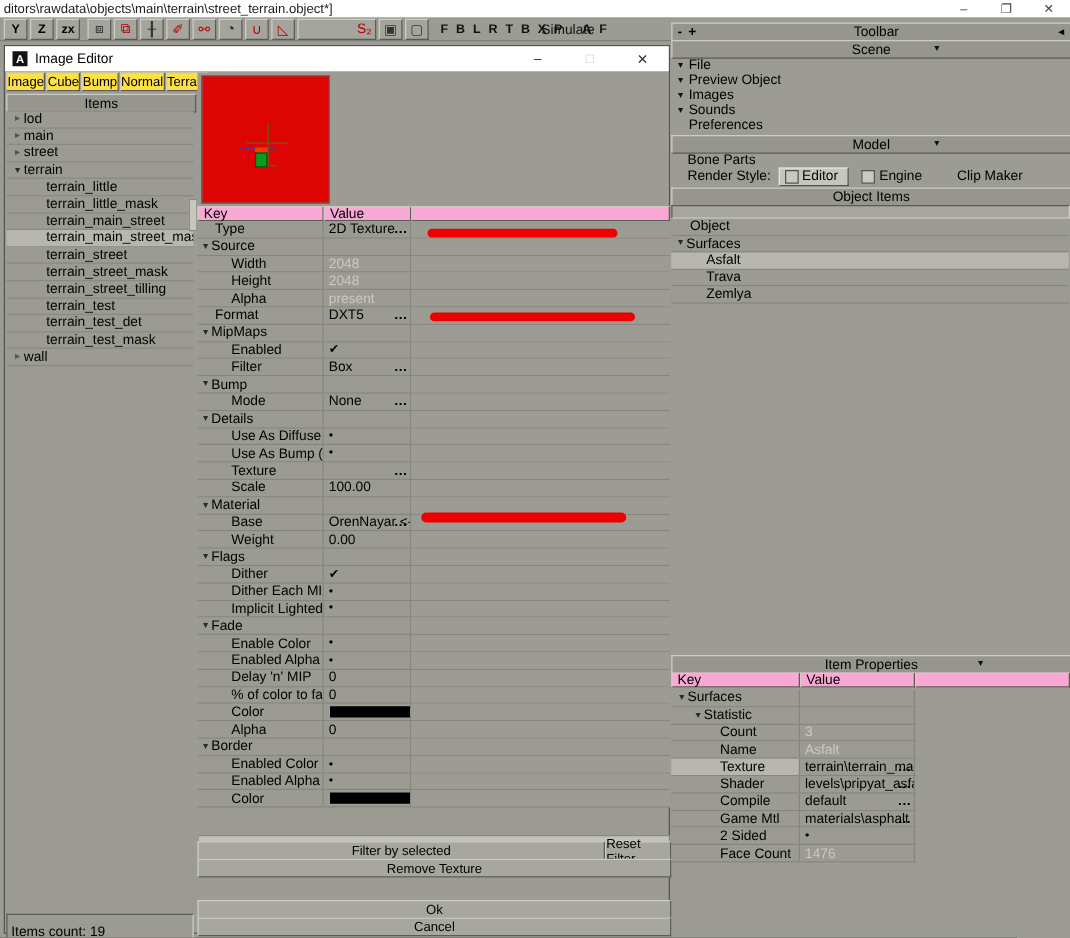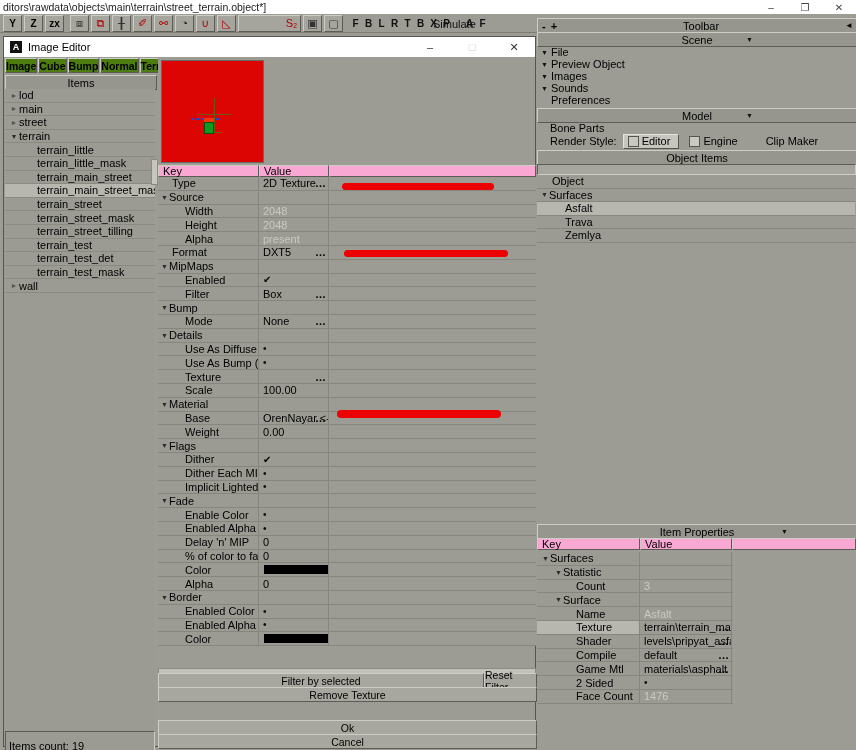--- a/index.html
+++ b/index.html
@@ -25,21 +25,21 @@
   
   #ie-window{left:3px;top:36px;width:533px;height:711px;background:#9c9c94;border:1px solid #55554f;box-sizing:border-box;}
   #ie-titlebar{left:0;top:0;width:531px;height:20px;background:#fff;display:flex;align-items:center;}
   #ie-icon{width:12px;height:12px;background:#111;color:#fff;font-size:9px;font-weight:bold;margin:0 6px 0 6px;
            display:flex;align-items:center;justify-content:center;}
   #ie-title{flex:1;font-size:11px;color:#000;}
   .ie-ctl{width:42px;height:20px;display:flex;align-items:center;justify-content:center;color:#333;font-size:11px;}
   #ie-max{color:#c9c9c2;}
   
   #ie-tabs{left:1px;top:21px;width:152px;height:15px;display:flex;gap:1px;}
-  .tab{flex:1;background:#4d7c0f;display:flex;align-items:center;justify-content:center;font-size:10.5px;font-weight:bold;}
+  .tab{flex:1;background:#fde047;display:flex;align-items:center;justify-content:center;font-size:10.5px;}
   #ie-items-header{left:1px;top:38px;width:150px;height:13px;background:#96968e;}
   
   #ie-tree{left:1px;top:52px;width:150px;height:641px;background:#9b9b93;overflow:hidden;}
   .tree-row{height:12.6px;border-bottom:1px solid #8a8a82;display:flex;align-items:center;white-space:nowrap;overflow:hidden;}
   .tree-row.sel{background:#b7b7af;}
   .tree-arrow{width:10px;text-align:center;font-size:7px;color:#55554f;flex:none;}
   .tree-arrow.exp{color:#2b2b27;}
   #tree-thumb{left:147px;top:122px;width:5px;height:24px;background:#c6c6bf;border:1px solid #8a8a82;}
   #ie-status{left:1px;top:694px;width:150px;height:29px;background:#9b9b93;border:1px solid;border-color:#5c5c56 #cdcdc6 #cdcdc6 #5c5c56;
              display:flex;align-items:center;padding-left:3px;box-sizing:border-box;}
@@ -642,28 +642,20 @@
         <div class="gcell gkey" style="width: 103px; flex: 0 0 auto;">
           <span style="margin-left: 39px;">Count</span>
         </div>
         <div class="gcell gval" style="width: 92px; flex: 0 0 auto;">
           <span class="dim">3</span>
         </div>
         <div class="gcell grest"></div>
       </div>
       <div class="grid-row">
         <div class="gcell gkey" style="width: 103px; flex: 0 0 auto;">
-          <span class="garrow" style="margin-left: 17px;">▼</span>
-          <span>Surface</span>
-        </div>
-        <div class="gcell gval" style="width: 92px; flex: 0 0 auto;"></div>
-        <div class="gcell grest"></div>
-      </div>
-      <div class="grid-row">
-        <div class="gcell gkey" style="width: 103px; flex: 0 0 auto;">
           <span style="margin-left: 39px;">Name</span>
         </div>
         <div class="gcell gval" style="width: 92px; flex: 0 0 auto;">
           <span class="dim">Asfalt</span>
         </div>
         <div class="gcell grest"></div>
       </div>
       <div class="grid-row">
         <div class="gcell gkey" style="width: 103px; flex: 0 0 auto; background: rgb(183, 183, 175);">
           <span style="margin-left: 39px;">Texture</span>

